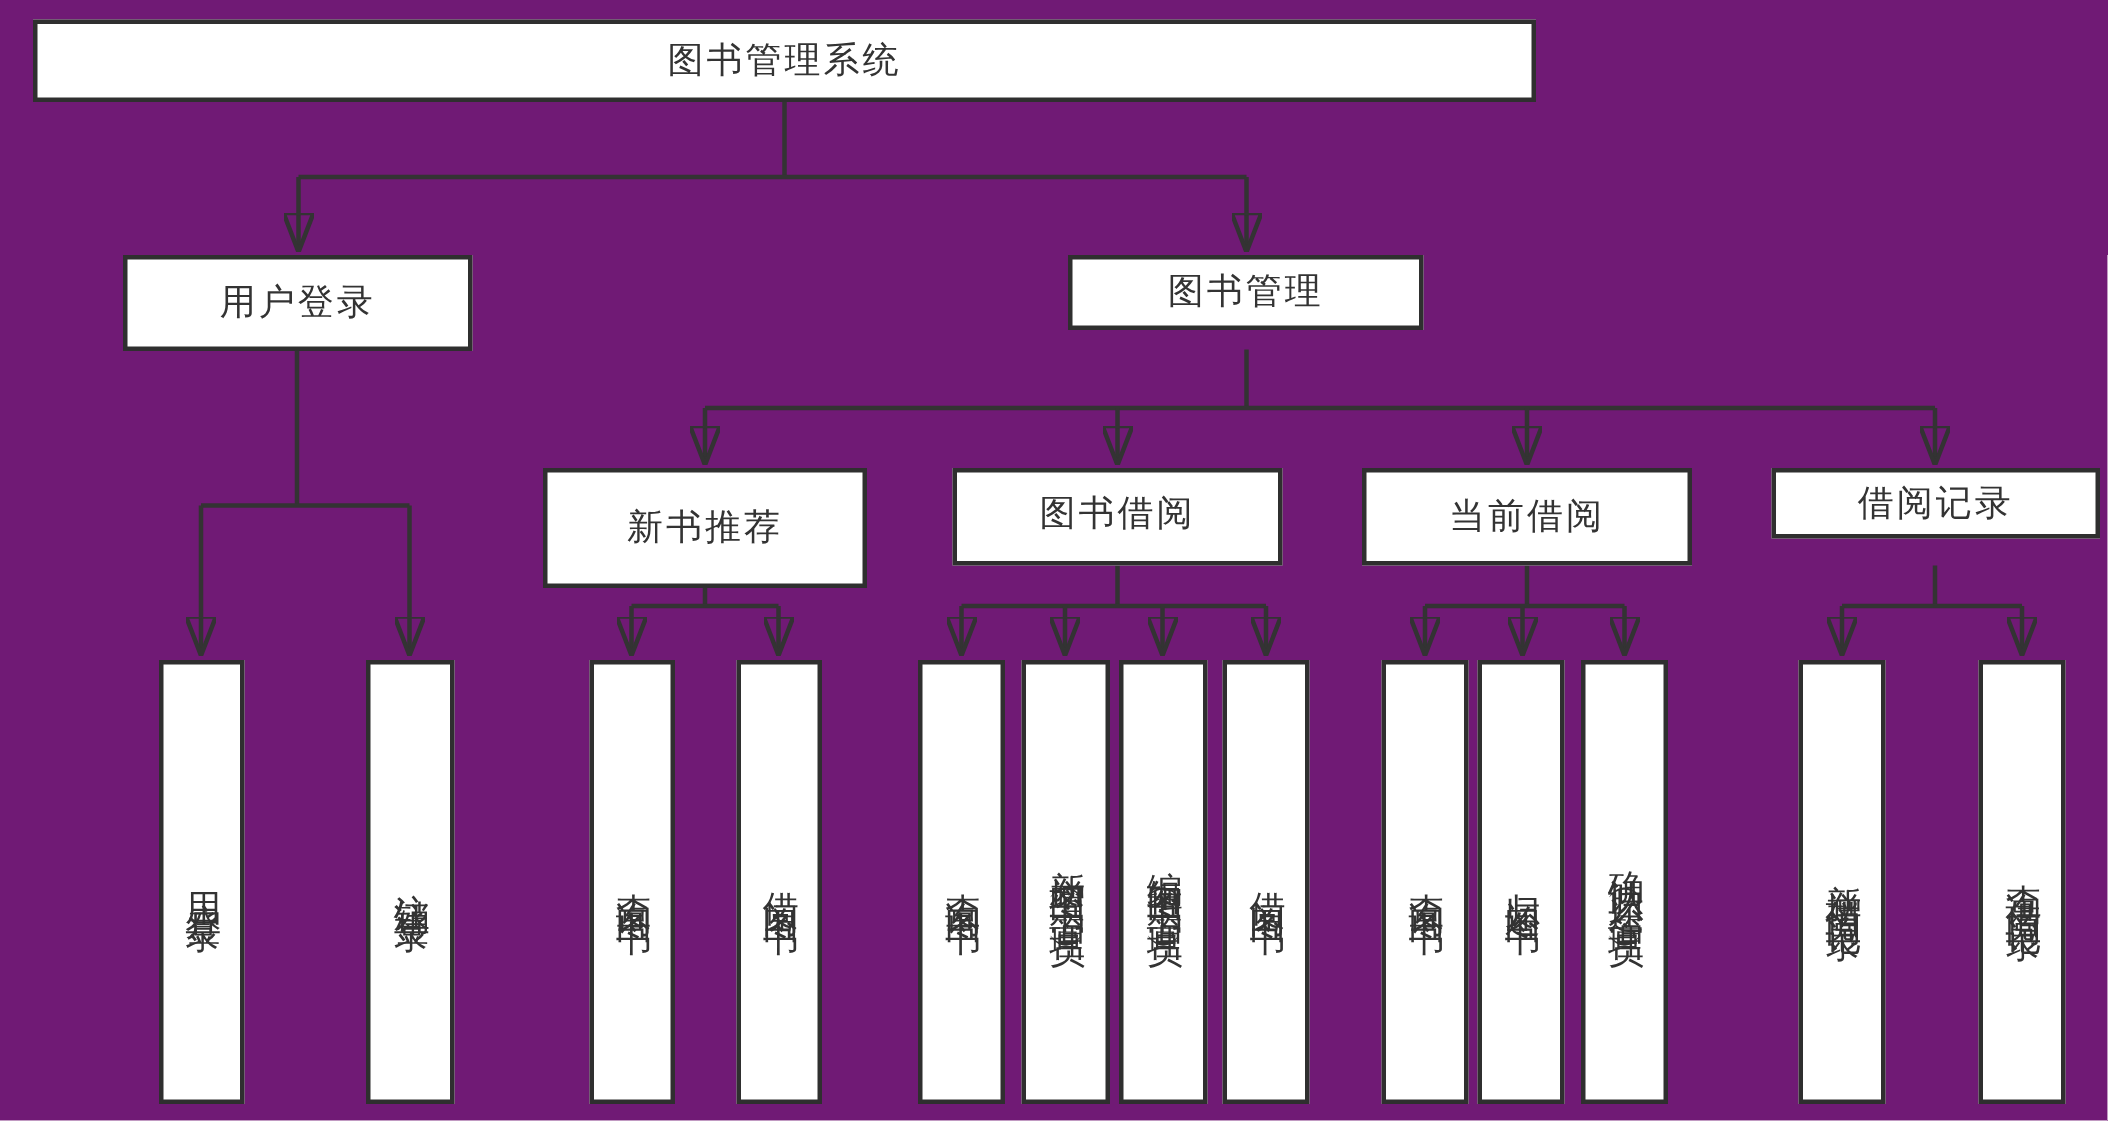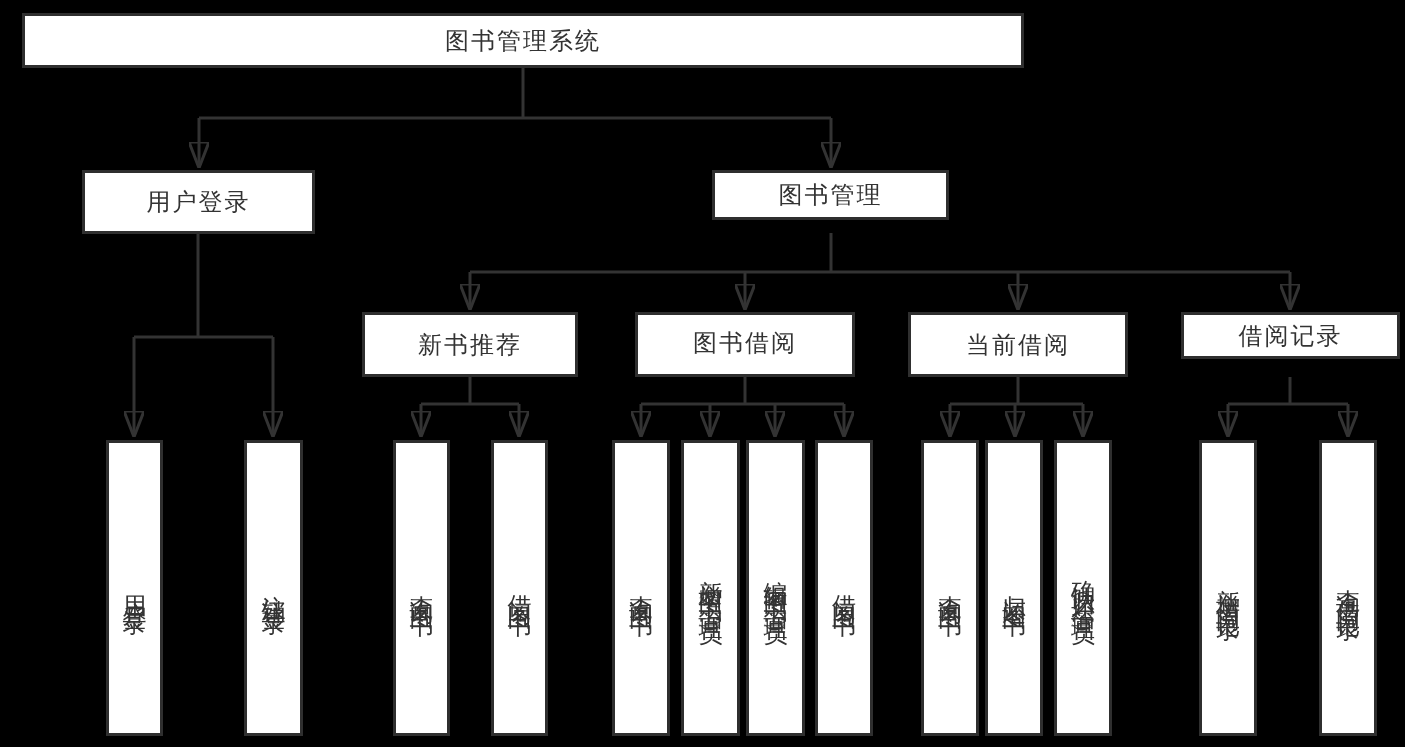--- a/index.html
+++ b/index.html
@@ -4,21 +4,21 @@
 <style>
   html, body {
     margin: 0;
     padding: 0;
     background: #ffffff;
   }
   .stage {
     position: relative;
     width: 1405px;
     height: 747px;
-    background: #000000;
+    background: #701a75;
     overflow: hidden;
     font-family: "Liberation Sans", sans-serif;
   }
   .connectors {
     position: absolute;
     left: 0;
     top: 0;
     z-index: 1;
   }
   .connectors path {
@@ -123,21 +123,21 @@
       <path d="M1228,404 V435" marker-end="url(#arrow)"></path>
       <path d="M1348,404 V435" marker-end="url(#arrow)"></path>
     </g>
   </svg>
 
   <div class="node" style="left:22px; top:13px; width:1002px; height:55px;">图书管理系统</div>
 
   <div class="node" style="left:82px; top:170px; width:233px; height:64px;">用户登录</div>
   <div class="node" style="left:712px; top:170px; width:237px; height:50px;">图书管理</div>
 
-  <div class="node" style="left:362px; top:312px; width:216px; height:65px;">新书推荐</div>
+  <div class="node" style="left:362px; top:312px; width:216px; height:80px;">新书推荐</div>
   <div class="node" style="left:635px; top:312px; width:220px; height:65px;font-family:Liberation Mono, monospace;">图书借阅</div>
   <div class="node" style="left:908px; top:312px; width:220px; height:65px;">当前借阅</div>
   <div class="node" style="left:1181px; top:312px; width:219px; height:47px;">借阅记录</div>
 
   <div class="node vertical" style="left:106px; top:440px; width:57px; height:296px;">用户登录</div>
   <div class="node vertical" style="left:244px; top:440px; width:59px; height:296px;">注销登录</div>
 
   <div class="node vertical" style="left:393px; top:440px; width:57px; height:296px;">查询图书</div>
   <div class="node vertical" style="left:491px; top:440px; width:57px; height:296px;">借阅图书</div>
 

